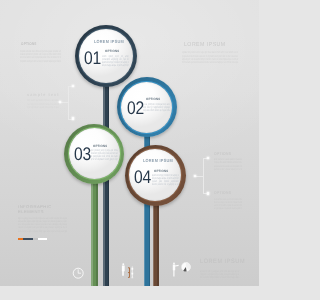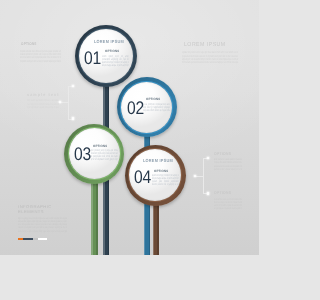--- a/index.html
+++ b/index.html
@@ -1,21 +1,21 @@
 <!DOCTYPE html>
 <html><head>
 <meta charset="utf-8">
 <style>
   html,body{margin:0;padding:0;background:#e6e6e6;}
   body{width:259px;height:300px;overflow:hidden;
        font-family:"Liberation Sans",sans-serif;
        -webkit-font-smoothing:antialiased;
        text-rendering:geometricPrecision;}
   *{-webkit-font-smoothing:antialiased;}
-  #stage{position:relative;width:259px;height:255px;overflow:hidden;background:#e4e4e4;padding-left:30px;}
+  #stage{position:relative;width:259px;height:286px;overflow:hidden;background:#e4e4e4;padding-left:30px;}
   #bgwrap{position:absolute;left:0;top:0;width:259px;height:300px;
     background:
       radial-gradient(85% 50% at 50% 14%, rgba(255,255,255,0.24) 0%, rgba(255,255,255,0.08) 54%, rgba(255,255,255,0) 84%),
       linear-gradient(180deg,
         #e1e1e1 0%,
         #e1e1e1 12%,
         #dedede 30%,
         #dadada 42%,
         #d8d8d8 50%,
         #d4d4d4 68%,

